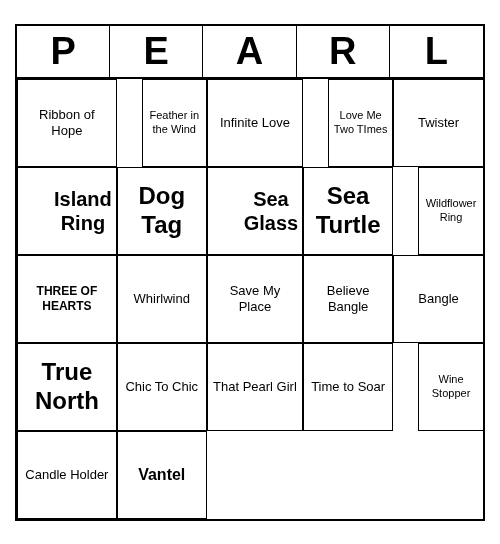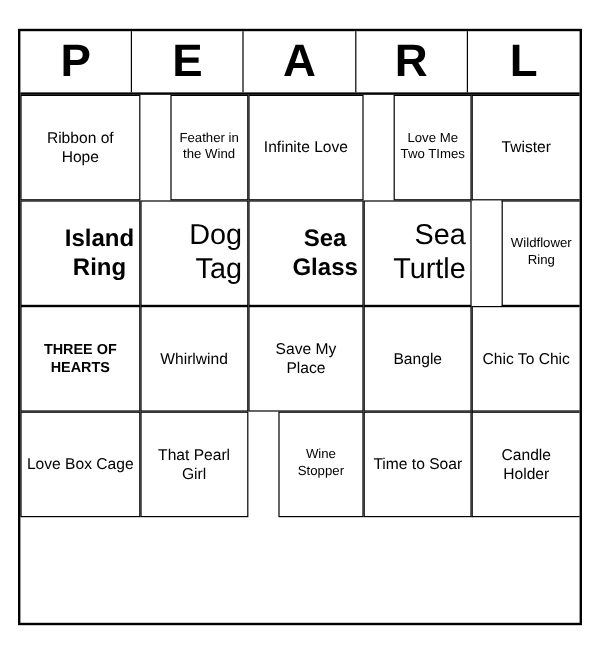--- a/index.html
+++ b/index.html
@@ -50,22 +50,21 @@
     .bingo-cell:nth-child(5n) {
       border-right: none;
     }
     .bingo-cell-large {
       font-size: 20px;
       font-weight: bold;
       padding-left: 36px;
     }
     .bingo-cell-xlarge {
       font-size: 24px;
-      font-weight: normal;
-      text-align: right;
+      font-weight: bold;
     }
     .bingo-cell-medium {
       font-size: 16px;
       font-weight: bold;
     }
     .bingo-cell-small {
       font-size: 11px;
       margin-left: 25px;
     }
     .bingo-cell-caps {
@@ -92,21 +91,23 @@
       <div class="bingo-cell bingo-cell-small">Love Me Two TImes</div>
       <div class="bingo-cell ">Twister</div>
       <div class="bingo-cell bingo-cell-large">Island Ring</div>
       <div class="bingo-cell bingo-cell-xlarge">Dog Tag</div>
       <div class="bingo-cell bingo-cell-large">Sea Glass</div>
       <div class="bingo-cell bingo-cell-xlarge">Sea Turtle</div>
       <div class="bingo-cell bingo-cell-small">Wildflower Ring</div>
       <div class="bingo-cell bingo-cell-caps">THREE OF HEARTS</div>
       <div class="bingo-cell ">Whirlwind</div>
       <div class="bingo-cell ">Save My Place</div>
+      <div class="bingo-cell ">Believe Bangle</div>
       <div class="bingo-cell ">Bangle</div>
+      <div class="bingo-cell bingo-cell-xlarge">True North</div>
       <div class="bingo-cell ">Chic To Chic</div>
-      <div class="bingo-cell ">Love Box Cage</div>
       <div class="bingo-cell ">That Pearl Girl</div>
+      <div class="bingo-cell ">Time to Soar</div>
       <div class="bingo-cell bingo-cell-small">Wine Stopper</div>
-      <div class="bingo-cell ">Time to Soar</div>
       <div class="bingo-cell ">Candle Holder</div>
+      <div class="bingo-cell bingo-cell-medium">Vantel</div>
     </div>
 </div>
 
 </body></html>

